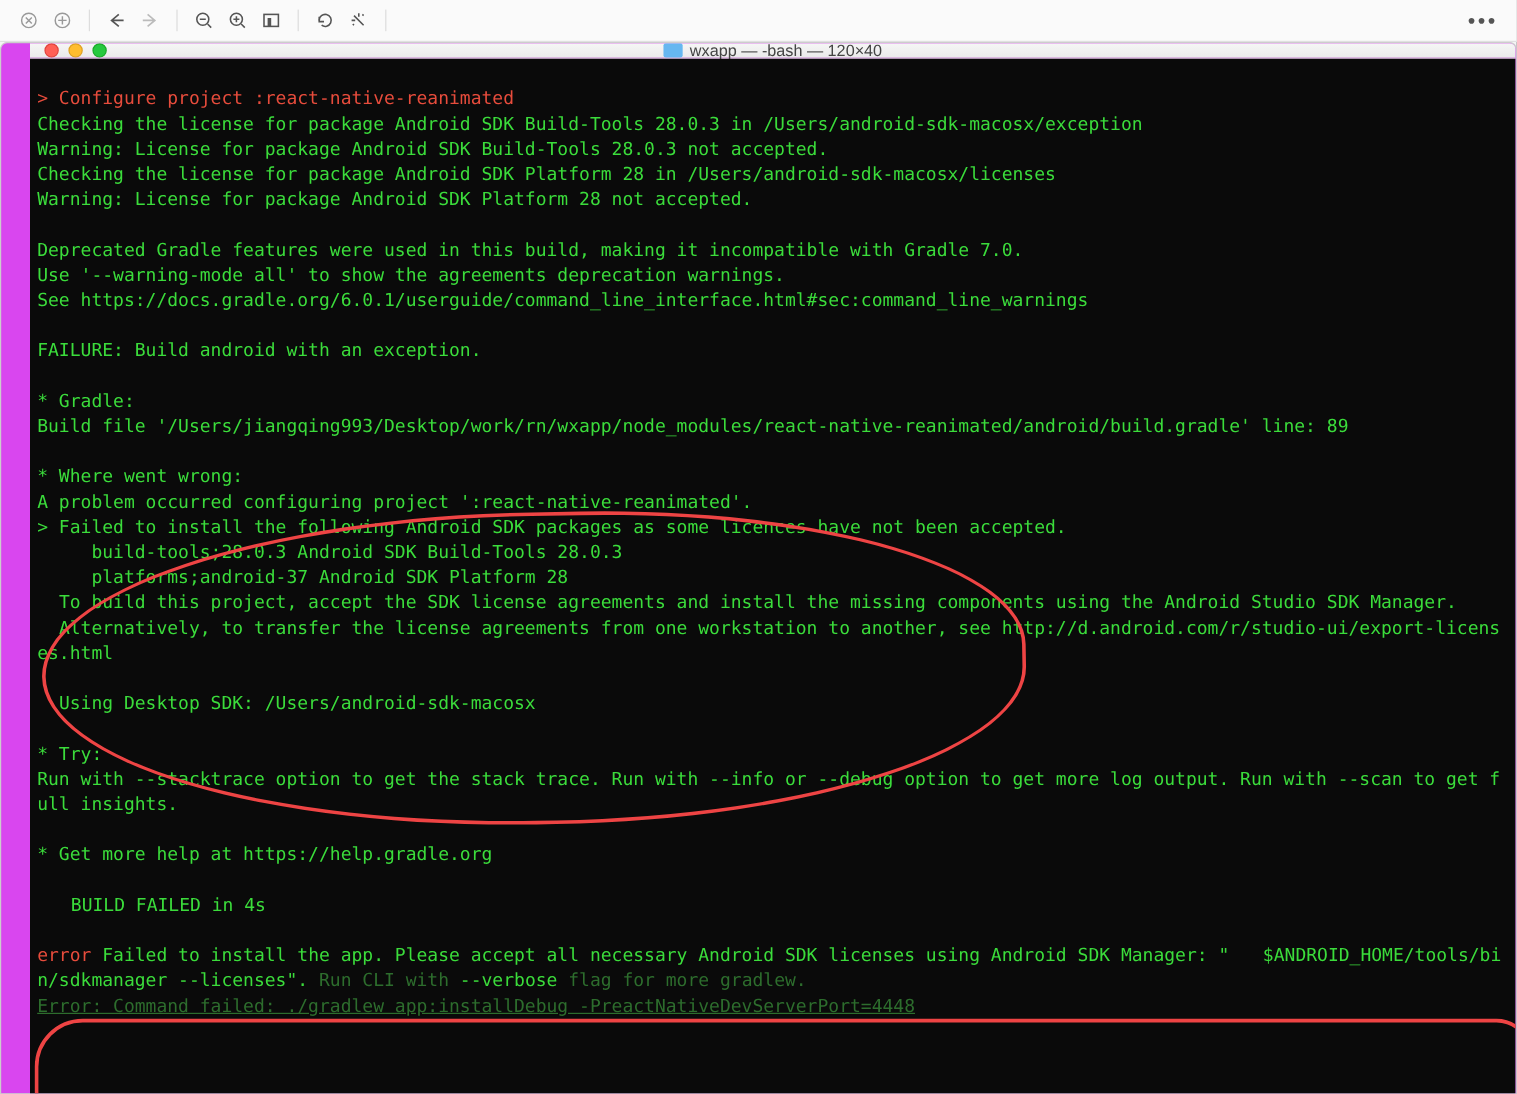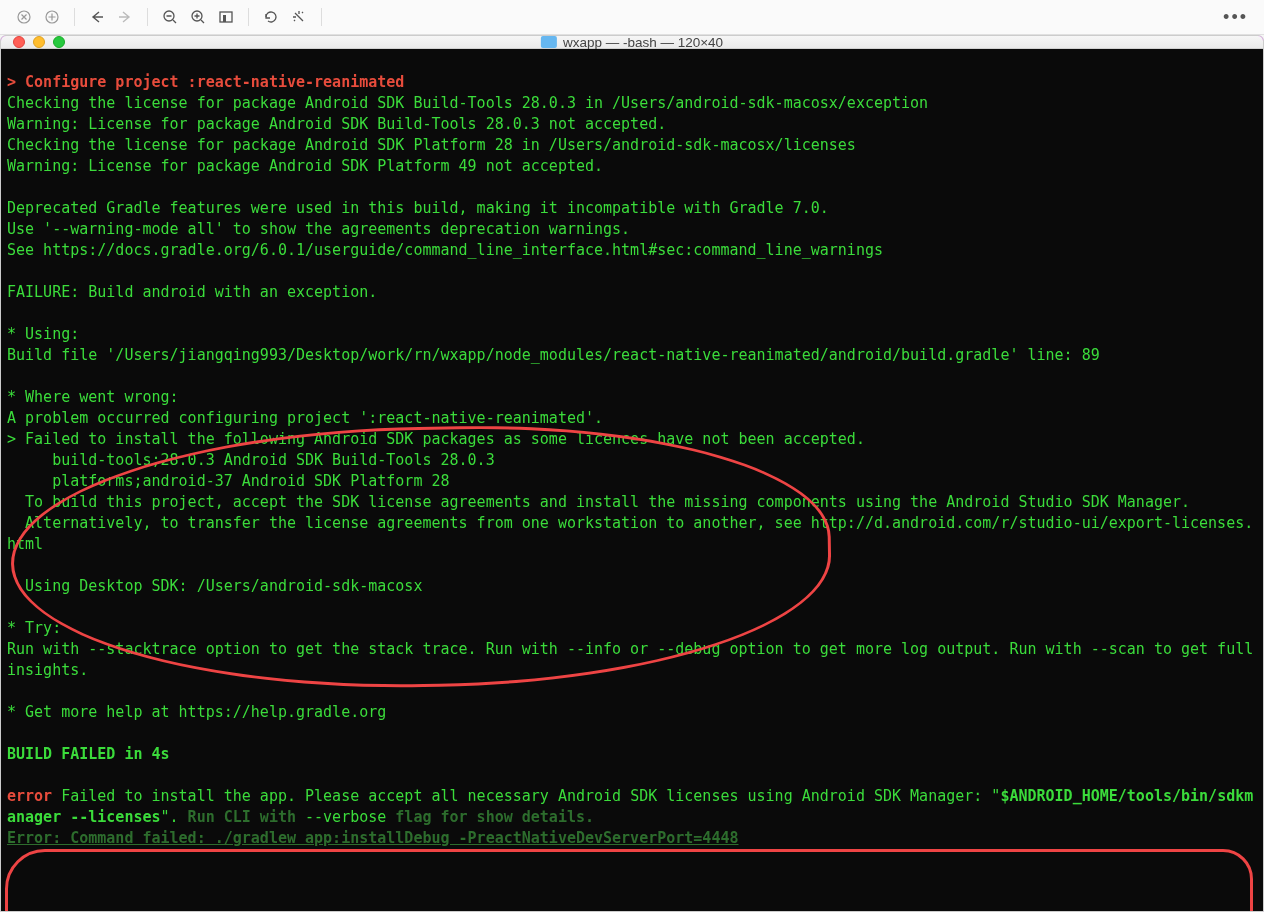--- a/index.html
+++ b/index.html
@@ -47,20 +47,21 @@
       top: 35px;
       left: 0;
       right: 0;
       bottom: 0;
       background: #d946ef;
       border: 1px solid #ccc;
       border-radius: 6px 6px 0 0;
       overflow: hidden;
       display: flex;
       flex-direction: column;
+      padding-left: 24px;
     }
     .titlebar {
       height: 30px;
       background: linear-gradient(#f6f6f6, #eaeaea);
       border-bottom: 1px solid #d0d0d0;
       display: flex;
       align-items: center;
       position: relative;
     }
     .traffic-lights {
@@ -101,23 +102,23 @@
       background: #0a0a0a;
       padding: 2px 6px;
       font-family: "Menlo", "Monaco", monospace;
       font-size: 15px;
       line-height: 21px;
       color: #3bdc3b;
       white-space: pre-wrap;
       word-break: break-all;
       position: relative;
     }
-    .red-text { color: #e74c3c; font-weight: bold; text-align: right;}
-    .bold-green { color: #3bdc3b; font-weight: bold; }
-    .dim-green { color: #2d6d2d; font-weight: bold; }
+    .red-text { color: #e74c3c; font-weight: normal; text-align: right;}
+    .bold-green { color: #3bdc3b; font-weight: normal; margin-left: 28px; }
+    .dim-green { color: #2d6d2d; }
     .annot {
       position: absolute;
       border: 3px solid #e44;
       border-radius: 50%;
       pointer-events: none;
     }
     .annot1 { top: 378px; left: 10px; width: 820px; height: 260px; transform: rotate(-1deg); border-radius: 50% 45% 48% 50%; }
     .annot2 { top: 800px; left: 4px; width: 1248px; height: 94px; border-radius: 40px 30px 28px 34px; }
   </style>
 </head>
@@ -192,46 +193,46 @@
     <div class="title-center">
       <span class="folder-icon"></span>
       <span>wxapp — -bash — 120×40</span>
     </div>
   </div>
   <div class="term-body">
 <span class="red-text">&gt; Configure project :react-native-reanimated</span>
 <span>Checking the license for package Android SDK Build-Tools 28.0.3 in /Users/android-sdk-macosx/exception</span>
 <span>Warning: License for package Android SDK Build-Tools 28.0.3 not accepted.</span>
 <span>Checking the license for package Android SDK Platform 28 in /Users/android-sdk-macosx/licenses</span>
-<span>Warning: License for package Android SDK Platform 49 not accepted.</span>
+<span>Warning: License for package Android SDK Platform 28 not accepted.</span>
 
 <span>Deprecated Gradle features were used in this build, making it incompatible with Gradle 7.0.</span>
 <span>Use '--warning-mode all' to show the agreements deprecation warnings.</span>
 <span>See https://docs.gradle.org/6.0.1/userguide/command_line_interface.html#sec:command_line_warnings</span>
 
 <span>FAILURE: Build android with an exception.</span>
 
-<span>* Using:</span>
+<span>* Gradle:</span>
 <span>Build file '/Users/jiangqing993/Desktop/work/rn/wxapp/node_modules/react-native-reanimated/android/build.gradle' line: 89</span>
 
 <span>* Where went wrong:</span>
 <span>A problem occurred configuring project ':react-native-reanimated'.</span>
 <span>&gt; Failed to install the following Android SDK packages as some licences have not been accepted.</span>
 <span>     build-tools;28.0.3 Android SDK Build-Tools 28.0.3</span>
 <span>     platforms;android-37 Android SDK Platform 28</span>
 <span>  To build this project, accept the SDK license agreements and install the missing components using the Android Studio SDK Manager.</span>
 <span>  Alternatively, to transfer the license agreements from one workstation to another, see http://d.android.com/r/studio-ui/export-licenses.html</span>
 
 <span>  Using Desktop SDK: /Users/android-sdk-macosx</span>
 
 <span>* Try:</span>
 <span>Run with --stacktrace option to get the stack trace. Run with --info or --debug option to get more log output. Run with --scan to get full insights.</span>
 
 <span>* Get more help at https://help.gradle.org</span>
 
 <span class="bold-green">BUILD FAILED in 4s</span>
 
-<span class="red-text">error</span><span> Failed to install the app. Please accept all necessary Android SDK licenses using Android SDK Manager: "</span><span class="bold-green">$ANDROID_HOME/tools/bin/sdkmanager --licenses</span><span>".</span><span class="dim-green"> Run CLI with </span><span>--verbose</span><span class="dim-green"> flag for show details.</span>
+<span class="red-text">error</span><span> Failed to install the app. Please accept all necessary Android SDK licenses using Android SDK Manager: "</span><span class="bold-green">$ANDROID_HOME/tools/bin/sdkmanager --licenses</span><span>".</span><span class="dim-green"> Run CLI with </span><span>--verbose</span><span class="dim-green"> flag for more gradlew.</span>
 <span class="dim-green" style="text-decoration:underline">Error: Command failed: ./gradlew app:installDebug -PreactNativeDevServerPort=4448</span>
     <div class="annot annot1"></div>
     <div class="annot annot2"></div>
   </div>
 </div>
 
 </body></html>

